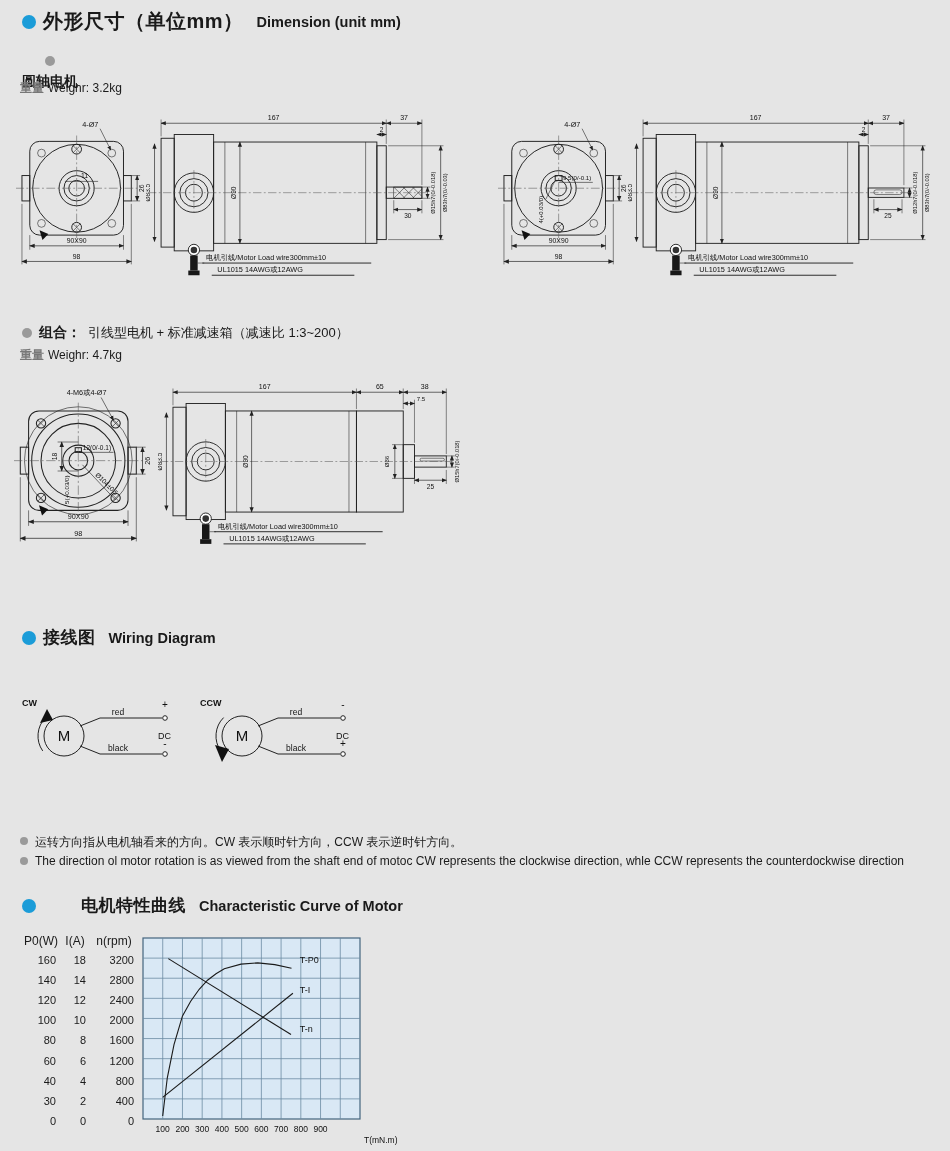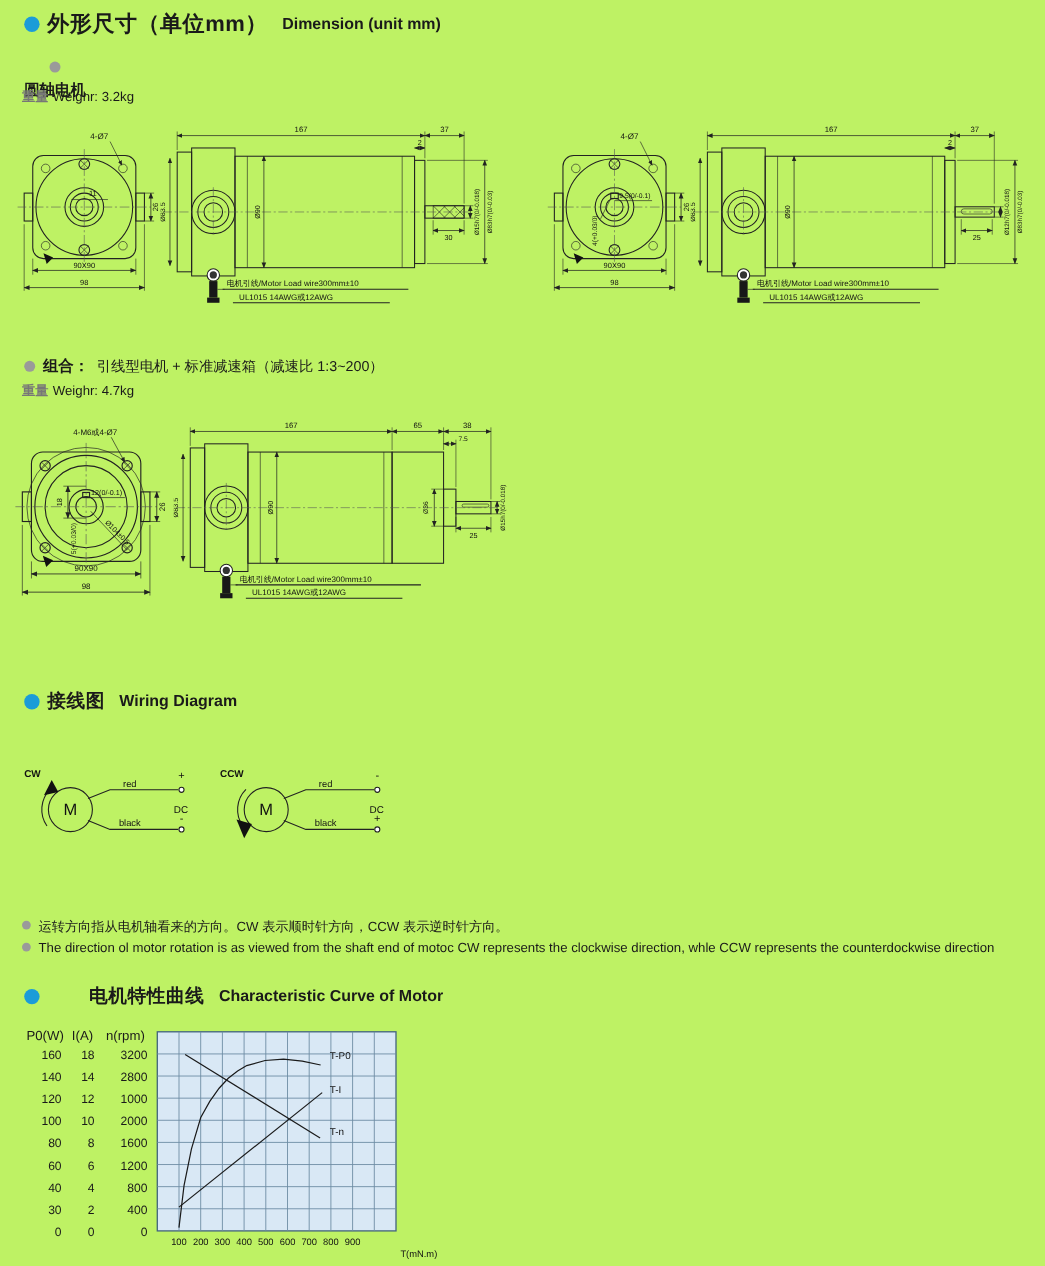--- a/index.html
+++ b/index.html
@@ -1,17 +1,17 @@
 <!DOCTYPE html>
 <html><head>
 <meta charset="utf-8">
 <style>
   html,body{margin:0;padding:0;background:#fff;}
   body{font-family:"Liberation Sans","DejaVu Sans",sans-serif;color:#1a1a1a;}
-  #page{position:relative;width:950px;height:1151px;background:#bef264;overflow:hidden;}
+  #page{position:relative;width:950px;height:1151px;background:#e5e5e5;overflow:hidden;}
   .abs{position:absolute;}
   .hdr{display:flex;align-items:center;gap:7px;}
   .dot-blue{width:14px;height:14px;border-radius:50%;background:#1b9cd8;flex:0 0 auto;}
   .dot-gray{width:10px;height:10px;border-radius:50%;background:#9a9a9a;flex:0 0 auto;}
   .dot-note{width:8px;height:8px;border-radius:50%;background:#9a9a9a;flex:0 0 auto;margin-top:3px;}
   .h1-zh{font-size:20px;font-weight:bold;letter-spacing:0.5px;}
   .h1-en{font-size:14.5px;font-weight:bold;margin-left:6px;}
   .h2-zh{font-size:14px;font-weight:bold;}
   .h2-rest{font-size:13px;font-weight:normal;}
   .weight{font-size:12px;}
@@ -426,21 +426,21 @@
       <span class="ax-t" style="left: 40px; width: 22px; top: 56.22px;">12</span>
       <span class="ax-t" style="left: 40px; width: 22px; top: 76.33px;">10</span>
       <span class="ax-t" style="left: 40px; width: 22px; top: 96.44px;">8</span>
       <span class="ax-t" style="left: 40px; width: 22px; top: 116.55px;">6</span>
       <span class="ax-t" style="left: 40px; width: 22px; top: 136.66px;">4</span>
       <span class="ax-t" style="left: 40px; width: 22px; top: 156.77px;">2</span>
       <span class="ax-t" style="left: 40px; width: 22px; top: 176.88px;">0</span>
       <span class="ax-h" style="left: 70px; width: 40px;">n(rpm)</span>
       <span class="ax-t" style="left: 70px; width: 40px; top: 16px;">3200</span>
       <span class="ax-t" style="left: 70px; width: 40px; top: 36.11px;">2800</span>
-      <span class="ax-t" style="left: 70px; width: 40px; top: 56.22px;">1000</span>
+      <span class="ax-t" style="left: 70px; width: 40px; top: 56.22px;">2400</span>
       <span class="ax-t" style="left: 70px; width: 40px; top: 76.33px;">2000</span>
       <span class="ax-t" style="left: 70px; width: 40px; top: 96.44px;">1600</span>
       <span class="ax-t" style="left: 70px; width: 40px; top: 116.55px;">1200</span>
       <span class="ax-t" style="left: 70px; width: 40px; top: 136.66px;">800</span>
       <span class="ax-t" style="left: 70px; width: 40px; top: 156.77px;">400</span>
       <span class="ax-t" style="left: 70px; width: 40px; top: 176.88px;">0</span>
     </div>
   <svg class="abs" id="curve-plot" style="left:141px;top:936px;" width="260" height="212" viewBox="0 0 260 212">
       <rect x="2" y="2" width="217" height="181" fill="#d9e8f5" stroke="#44647e" stroke-width="1.2"></rect>
       <line x1="21.727272727272727" y1="2" x2="21.727272727272727" y2="183" stroke="#6c8ba3" stroke-width="0.8"></line>

